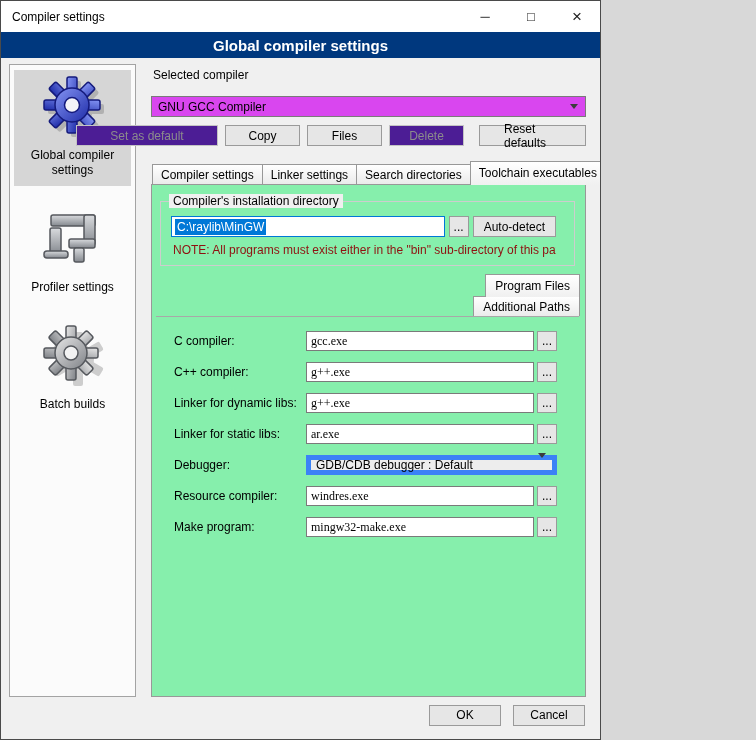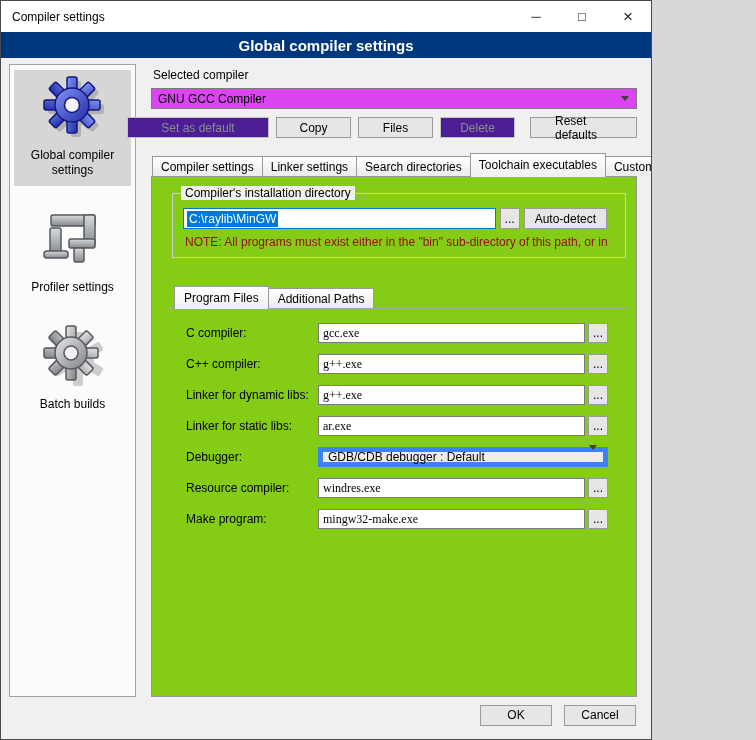--- a/index.html
+++ b/index.html
@@ -1,17 +1,17 @@
 <!DOCTYPE html>
 <html><head>
 <meta charset="utf-8">
 <style>
   * { box-sizing: border-box; font-family: "Liberation Sans", sans-serif; }
   html,body { margin:0; padding:0; background:#d8d8d8; }
-  .window { width:652px; height:740px; border:1px solid #4a4a4a; background:#f0f0f0;
+  .window { width:601px; height:740px; border:1px solid #4a4a4a; background:#f0f0f0;
             display:flex; flex-direction:column; overflow:hidden; }
 
   
   .titlebar { height:31px; background:#ffffff; display:flex; align-items:stretch; flex:0 0 auto; }
   .titlebar .title { font-size:12px; color:#000; align-self:center; padding-left:11px; flex:1; }
   .caption { display:flex; }
   .cap-btn { width:46px; display:flex; align-items:center; justify-content:center;
              font-size:13px; color:#222; cursor:default; }
 
   
@@ -25,21 +25,21 @@
   .sidebar { width:127px; flex:0 0 auto; background:#fbfbfb; border:1px solid #a3a3a3;
              padding:5px 4px; overflow:hidden; }
   .side-item { display:flex; flex-direction:column; align-items:center;
                padding:6px 2px 8px; margin-bottom:16px; cursor:default; }
   .side-item.selected { background:#d6d6d6; }
   .side-item .ic { width:64px; height:64px; margin-bottom:8px; }
   .side-item .lbl { font-size:12px; color:#000; text-align:center; line-height:1.25; }
 
   
   .main { flex:1; display:flex; flex-direction:column; min-width:0; padding:2px 6px 0 4px; }
-  .sec-label { font-size:12px; margin:2px 0 6px 2px; }
+  .sec-label { font-size:12px; margin:2px 0 14px 2px; }
 
   .combo { height:21px; border:1px solid #7a7a7a; background:#d946ef; display:flex;
            align-items:center; padding:0 4px 0 6px; cursor:default; }
   .combo .val { flex:1; font-size:12px; white-space:nowrap; overflow:hidden; }
   .combo .arrow-zone { width:14px; display:flex; justify-content:center; }
   .tri-down { width:0; height:0; border-left:4px solid transparent; border-right:4px solid transparent;
               border-top:5px solid #3c3c3c; }
 
   .btn { background:#e6e6e6; border:1px solid #9a9a9a; font-size:12px; color:#000;
          height:21px; display:inline-flex; align-items:center; justify-content:center;
@@ -54,37 +54,37 @@
               padding-left:1px; }
   .tab { font-size:12px; height:20px; padding:0 8px; display:flex; align-items:center;
          border:1px solid #989898; border-bottom:none; margin-right:-1px;
          background:linear-gradient(#ffffff,#ebebeb); cursor:default; white-space:nowrap; }
   .tab.active { height:24px; background:linear-gradient(#ffffff,#f0f0f0); position:relative;
                 z-index:3; margin-bottom:-1px; padding-bottom:1px; }
   .tab-scrolls { margin-left:auto; display:flex; gap:1px; margin-bottom:2px; }
   .scroll-btn { width:17px; height:17px; border:1px solid #9a9a9a; background:#ededed;
                 display:flex; align-items:center; justify-content:center; font-size:8px; color:#333; }
 
-  .tabpanel { flex:1; border:1px solid #989898; background:#84cc16; padding:12px 6px 6px 16px;
+  .tabpanel { flex:1; border:1px solid #989898; background:#86efac; padding:12px 6px 6px 4px;
               min-height:0; }
 
   
   .groupbox { border:1px solid #cdcdcd; position:relative; margin:4px 4px 0 4px;
               padding:14px 18px 8px 10px; }
   .groupbox .legend { position:absolute; top:-8px; left:8px; background:#f0f0f0; padding:0 4px;
                       font-size:12px; }
   .dir-row { display:flex; align-items:center; gap:4px; }
   .fakeinput { flex:1; height:21px; border:1px solid #0078d7; background:#fff; display:flex;
                align-items:center; padding:0 3px; font-size:12px; overflow:hidden; cursor:text; }
   .fakeinput .sel { background:#0078d7; color:#fff; padding:1px 2px; white-space:nowrap; }
   .mini-btn { min-width:20px; width:20px; padding:0; }
   .note { color:#8f1010; font-size:12px; margin:6px 0 0 2px; white-space:nowrap; overflow:hidden; }
 
   
-  .subtabs { display:flex; align-items:flex-end; margin:28px 0 0 6px; position:relative; z-index:2; }
+  .subtabs { display:flex; align-items:flex-end; margin:8px 0 0 6px; position:relative; z-index:2;flex-direction:column; }
   .subtab { font-size:12px; height:20px; padding:0 9px; display:flex; align-items:center;
             border:1px solid #989898; border-bottom:none; margin-right:-1px;
             background:linear-gradient(#ffffff,#ebebeb); cursor:default; }
   .subtab.active { height:23px; background:linear-gradient(#ffffff,#f0f0f0); z-index:3;
                    margin-bottom:-1px; padding-bottom:1px; position:relative; }
 
   .fields { border-top:1px solid #a8a8a8; padding:14px 22px 0 18px; }
   .field-row { display:flex; align-items:center; margin-bottom:11px; }
   .field-label { width:132px; flex:0 0 auto; font-size:12px; }
   .field-input { flex:1; height:20px; border:1px solid #7a7a7a; background:#fff; font-size:12px;

